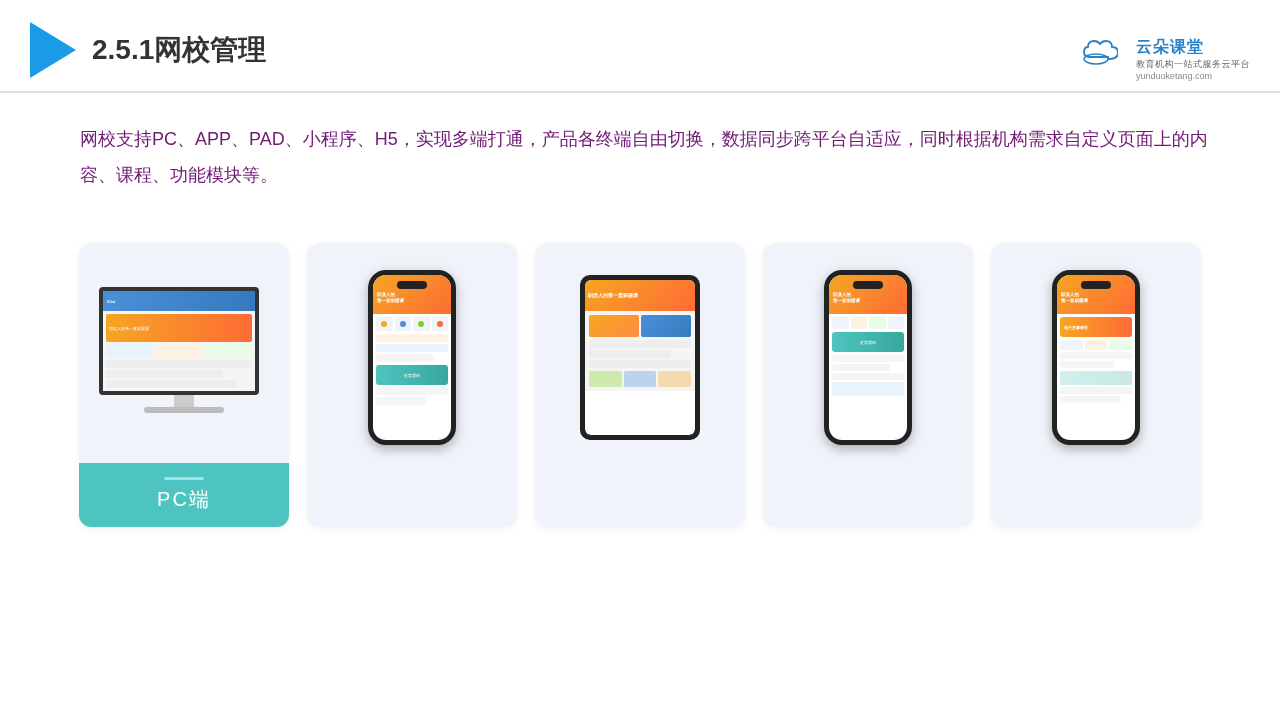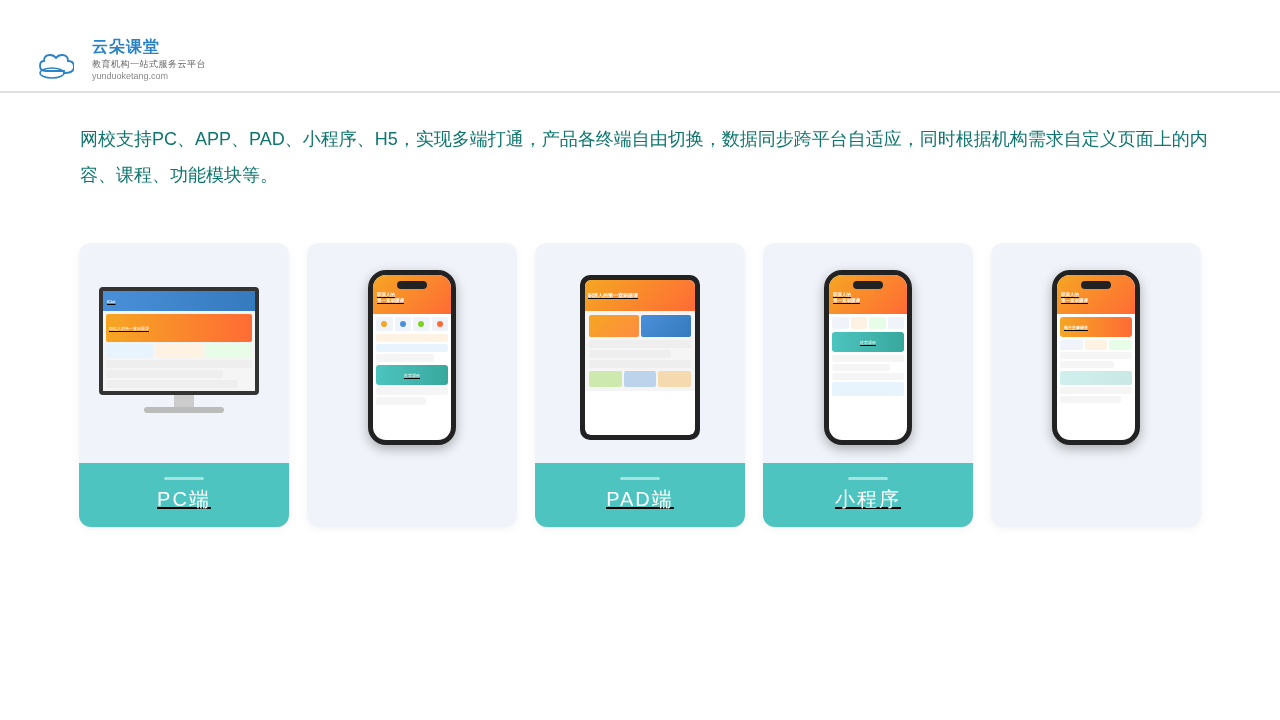--- a/index.html
+++ b/index.html
@@ -37,21 +37,21 @@
       font-weight: bold;
       color: #333;
     }
     .header-right {
       display: flex;
       align-items: center;
       gap: 8px;
     }
     .cloud-logo {
       display: flex;
-      align-items: flex-end;
+      align-items: flex-start;
       gap: 18px;
       margin-top: 19px;
     }
     .cloud-icon-svg {
       width: 44px;
       height: 30px;
     }
     .logo-text-block {
       display: flex;
       flex-direction: column;
@@ -70,32 +70,31 @@
     }
     .logo-url {
       font-size: 9px;
       color: #888;
     }
 
     
     .description {
       padding: 28px 56px 10px 80px;
       font-size: 18px;
-      color: #0f766e;
+      color: #701a75;
       line-height: 2;
     }
 
     
     .cards-container {
       display: flex;
       justify-content: center;
       gap: 18px;
       padding: 30px 60px 30px 60px;
       margin-top: 10px;
-      text-decoration: underline;
     }
 
     .card {
       background: #f0f4fa;
       border-radius: 12px;
       width: 210px;
       display: flex;
       flex-direction: column;
       align-items: center;
       overflow: hidden;
@@ -201,20 +200,24 @@
       height: 3px;
       background: rgba(255,255,255,0.5);
       margin: 0 auto 6px auto;
       border-radius: 2px;
     }
   </style>
 </head>
 <body>
 
 <div class="header">
+  <div class="header-left">
+    <div class="logo-triangle"></div>
+    <span class="page-title">2.5.1网校管理</span>
+  </div>
   <div class="header-right">
     <div class="cloud-logo">
       <svg class="cloud-icon-svg" viewBox="0 0 44 30">
         <path d="M34 22 Q44 22 44 16 Q44 10 38 10 Q38 4 32 4 Q28 4 26 7 Q24 4 20 4 Q14 4 14 10 Q10 10 10 15 Q10 20 16 20 L34 20 Z" fill="none" stroke="#2a82c8" stroke-width="1.8"></path>
         <ellipse cx="22" cy="22" rx="12" ry="5" fill="none" stroke="#2a82c8" stroke-width="1.5"></ellipse>
       </svg>
       <div class="logo-text-block">
         <span class="logo-main-text">云朵课堂</span>
         <span class="logo-sub-text">教育机构一站式服务云平台</span>
         <span class="logo-url">yunduoketang.com</span>
@@ -318,24 +321,20 @@
             <div style="height:8px;background:#eee;border-radius:2px;margin-bottom:2px;"></div>
             <div style="display:flex;gap:2px;margin-top:3px;">
               <div style="height:16px;flex:1;background:#7ed32155;border-radius:2px;"></div>
               <div style="height:16px;flex:1;background:#4a90d955;border-radius:2px;"></div>
               <div style="height:16px;flex:1;background:#f5a62355;border-radius:2px;"></div>
             </div>
           </div>
         </div>
       </div>
     </div>
-    <div class="card-label">
-      <div class="label-accent"></div>
-      <span>PAD端</span>
-    </div>
   </div>
 
   <div class="card">
     <div class="card-image-area">
       <div class="phone-mockup">
         <div class="phone-notch"></div>
         <div class="app-content">
           <div style="width:100%;height:24%;background:linear-gradient(135deg,#f5a623,#ff6b35);display:flex;align-items:center;padding:10px 4px 3px 4px;">
             <div style="font-size:4.5px;color:#fff;font-weight:bold;line-height:1.3;">职涯人的<br>第一堂刷题课</div>
           </div>
@@ -350,24 +349,20 @@
                 <span style="font-size:4px;color:#fff;">推荐课程</span>
               </div>
             <div style="height:7px;background:#f5f5f5;border-radius:2px;margin-bottom:2px;"></div>
             <div style="height:7px;background:#f5f5f5;border-radius:2px;margin-bottom:2px;width:80%;"></div>
             <div style="height:7px;background:#f5f5f5;border-radius:2px;margin-bottom:2px;"></div>
             <div style="height:14px;background:#e8f4fd;border-radius:2px;margin-top:2px;"></div>
           </div>
         </div>
       </div>
     </div>
-    <div class="card-label">
-      <div class="label-accent"></div>
-      <span>小程序</span>
-    </div>
   </div>
 
   <div class="card">
     <div class="card-image-area">
       <div class="phone-mockup">
         <div class="phone-notch"></div>
         <div class="app-content">
           <div style="width:100%;height:24%;background:linear-gradient(135deg,#f5a623,#ff6b35);display:flex;align-items:center;padding:10px 4px 3px 4px;">
             <div style="font-size:4.5px;color:#fff;font-weight:bold;line-height:1.3;">职涯人的<br>第一堂刷题课</div>
           </div>

